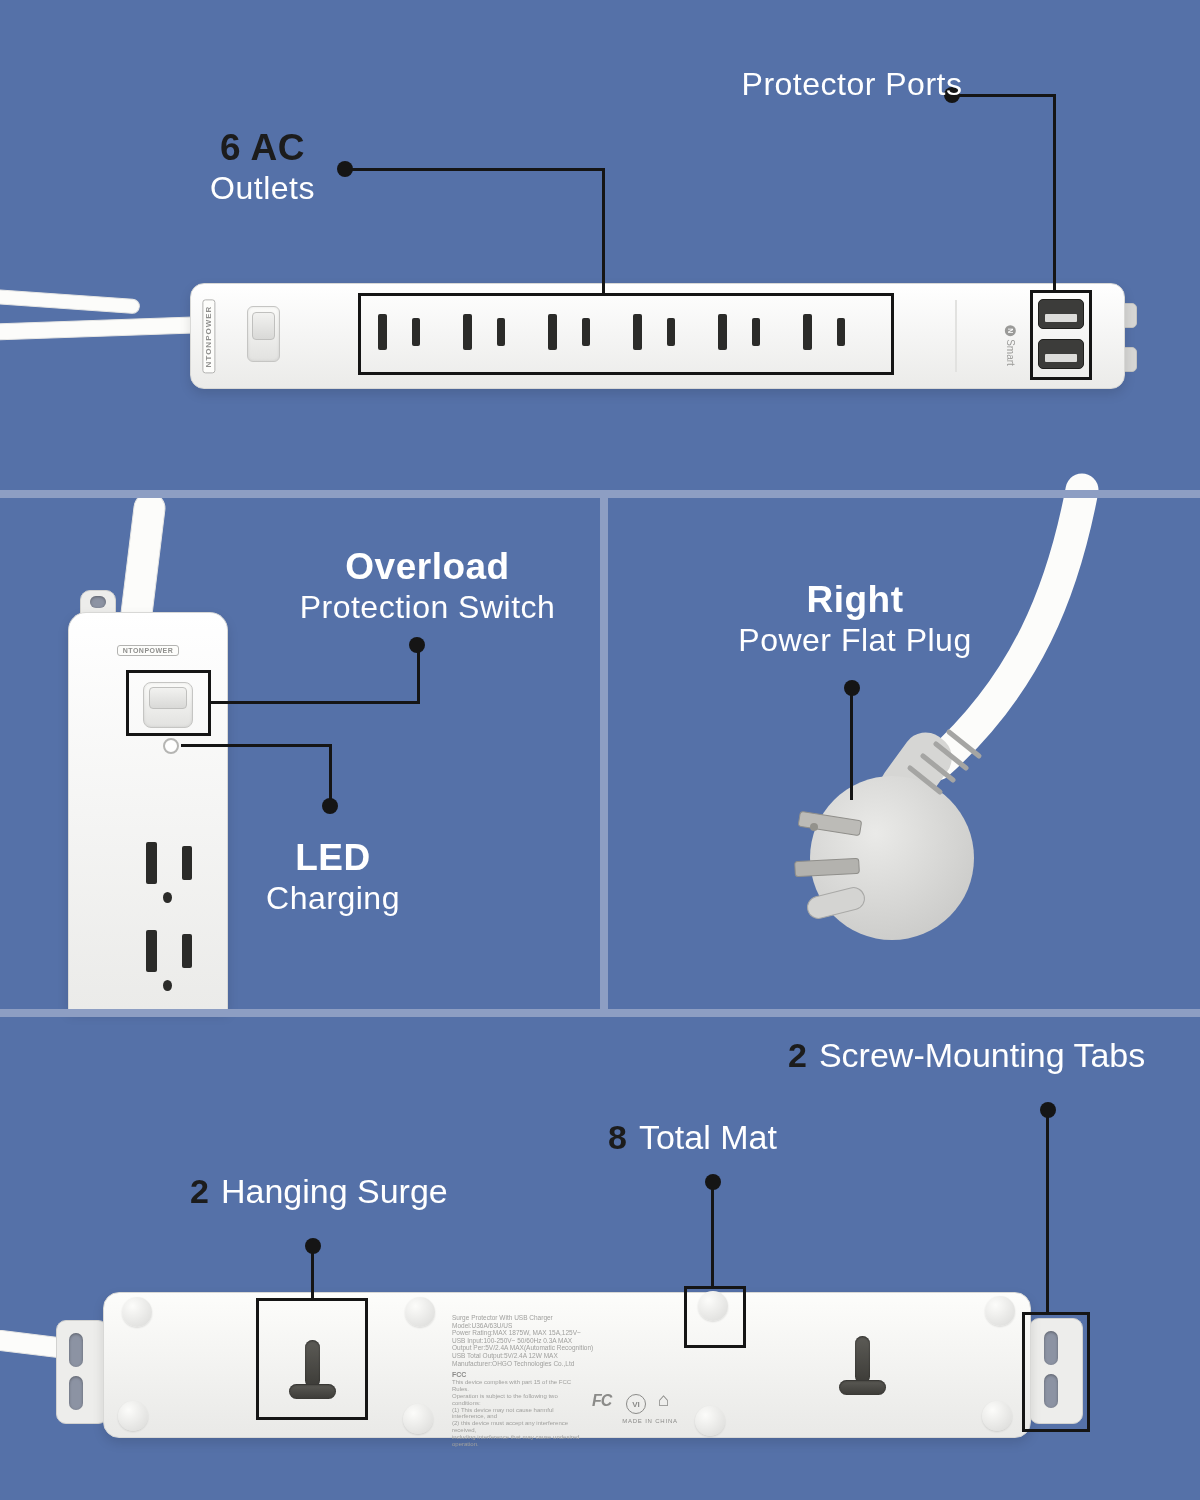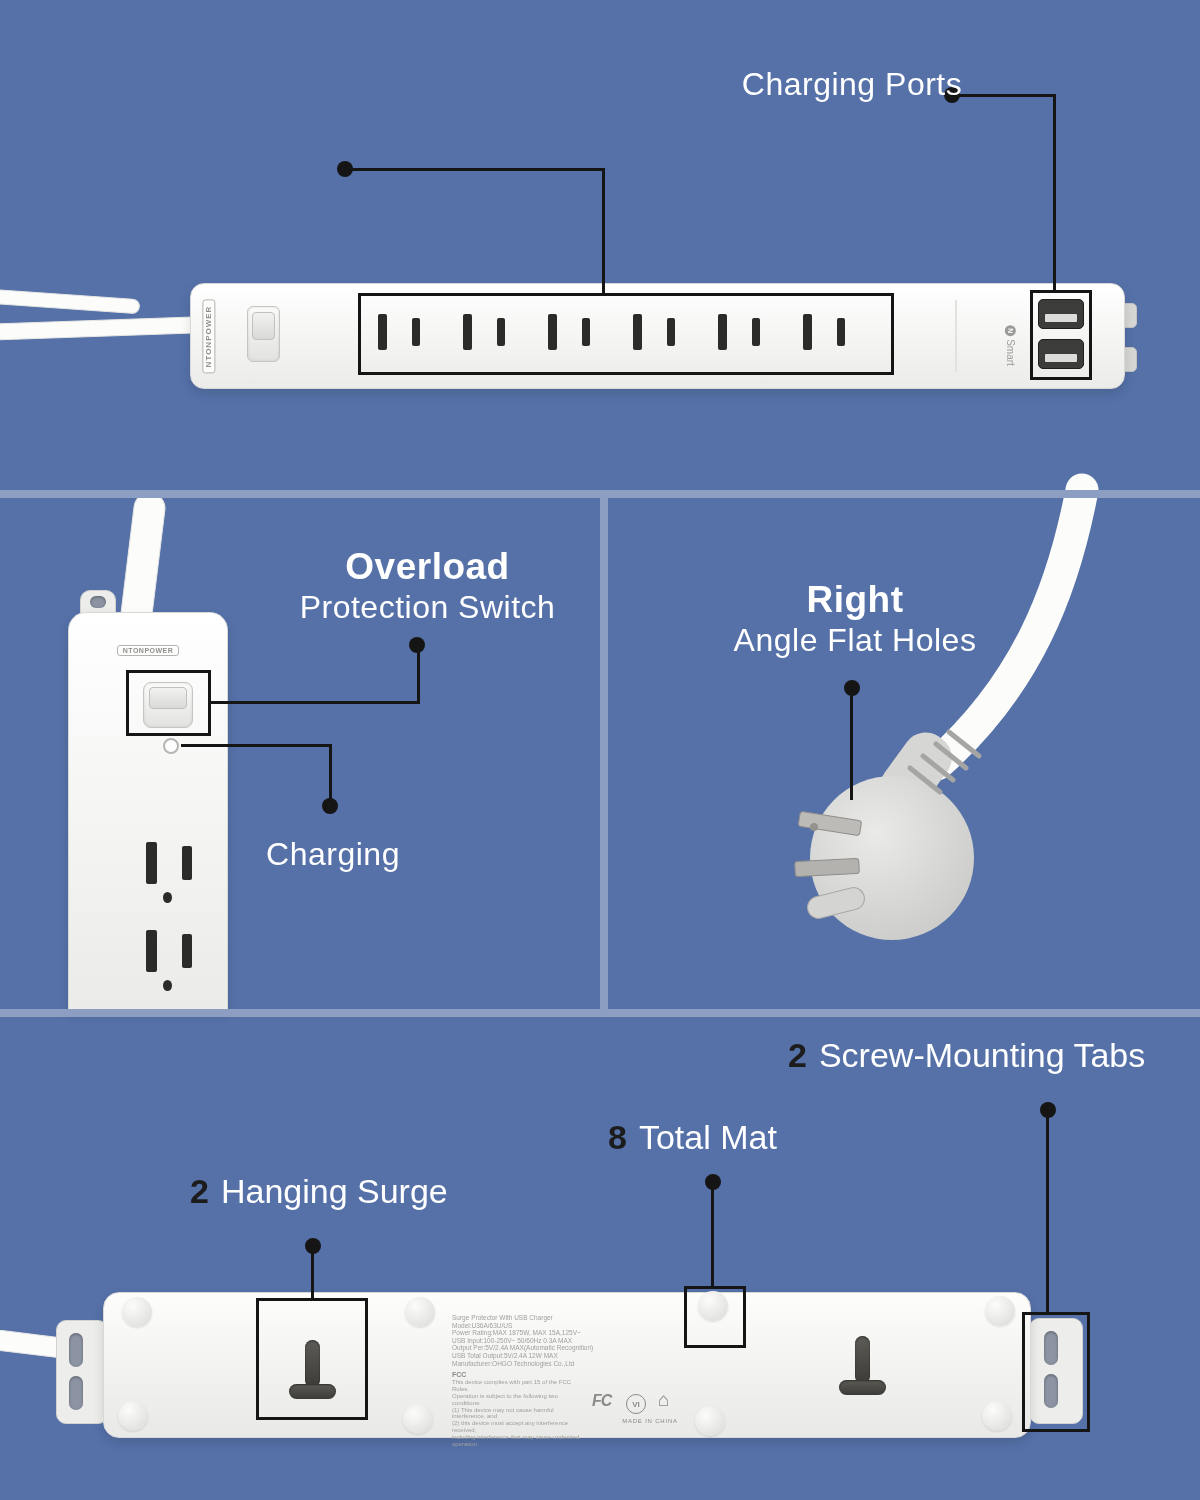--- a/index.html
+++ b/index.html
@@ -124,27 +124,31 @@
   <div class="smart-box" style="left:996px; top:312px; width:28px; height:66px;">
     <span class="smart-inner">
       <span class="smart-logo">N</span>
       <span>Smart</span>
     </span>
   </div>
 
   <div class="usb-port" style="left:1038px; top:299px;"></div>
   <div class="usb-port" style="left:1038px; top:339px;"></div>
 
+  <div class="label" style="left:170px; top:126px; width:185px;">
+    <div class="lb-bold">6 AC</div>
+    <div class="lb-reg">Outlets</div>
+  </div>
   <div class="cl-dot" style="left:337px; top:161px;"></div>
   <div class="cl-line" style="left:345px; top:168px; width:260px; height:3px;"></div>
   <div class="cl-line" style="left:602px; top:168px; width:3px; height:126px;"></div>
   <div class="cl-frame" style="left:358px; top:293px; width:536px; height:82px;"></div>
 
   <div class="label" style="left:722px; top:66px; width:260px;">
-    <div class="lb-reg">Charging Ports</div>
+    <div class="lb-reg">Protector Ports</div>
   </div>
   <div class="cl-dot" style="left:944px; top:87px;"></div>
   <div class="cl-line" style="left:952px; top:94px; width:104px; height:3px;"></div>
   <div class="cl-line" style="left:1053px; top:94px; width:3px; height:196px;"></div>
   <div class="cl-frame" style="left:1030px; top:290px; width:62px; height:90px;"></div>
 
   <div class="cable" style="left:127px; top:492px; width:32px; height:138px; border-radius:16px; transform:rotate(7deg);"></div>
   <div class="mount-tab" style="left:80px; top:590px; width:36px; height:34px;"></div>
   <div class="tab-slot" style="left:90px; top:596px; width:16px; height:12px; border-radius:6px;"></div>
 
@@ -170,26 +174,27 @@
   </div>
   <div class="cl-dot" style="left:409px; top:637px;"></div>
   <div class="cl-line" style="left:417px; top:645px; width:3px; height:59px;"></div>
   <div class="cl-line" style="left:211px; top:701px; width:209px; height:3px;"></div>
   <div class="cl-frame" style="left:126px; top:670px; width:85px; height:66px;"></div>
 
   <div class="cl-line" style="left:181px; top:744px; width:150px; height:3px;"></div>
   <div class="cl-line" style="left:329px; top:744px; width:3px; height:58px;"></div>
   <div class="cl-dot" style="left:322px; top:798px;"></div>
   <div class="label" style="left:248px; top:836px; width:170px;">
+    <div class="lb-bold white">LED</div>
     <div class="lb-reg">Charging</div>
   </div>
 
   <div class="label" style="left:695px; top:578px; width:320px;text-align:center;">
     <div class="lb-bold white">Right</div>
-    <div class="lb-reg">Angle Flat Holes</div>
+    <div class="lb-reg">Power Flat Plug</div>
   </div>
   <div class="cl-dot" style="left:844px; top:680px;"></div>
   <div class="cl-line" style="left:850px; top:688px; width:3px; height:112px;"></div>
 
   <svg style="left:607px; top:498px;" width="593" height="511" viewBox="0 0 593 511">
     <defs>
       <radialGradient id="pg" cx="40%" cy="35%" r="75%">
         <stop offset="0%" stop-color="#eaeae8"></stop>
         <stop offset="100%" stop-color="#c9c9c7"></stop>
       </radialGradient>

